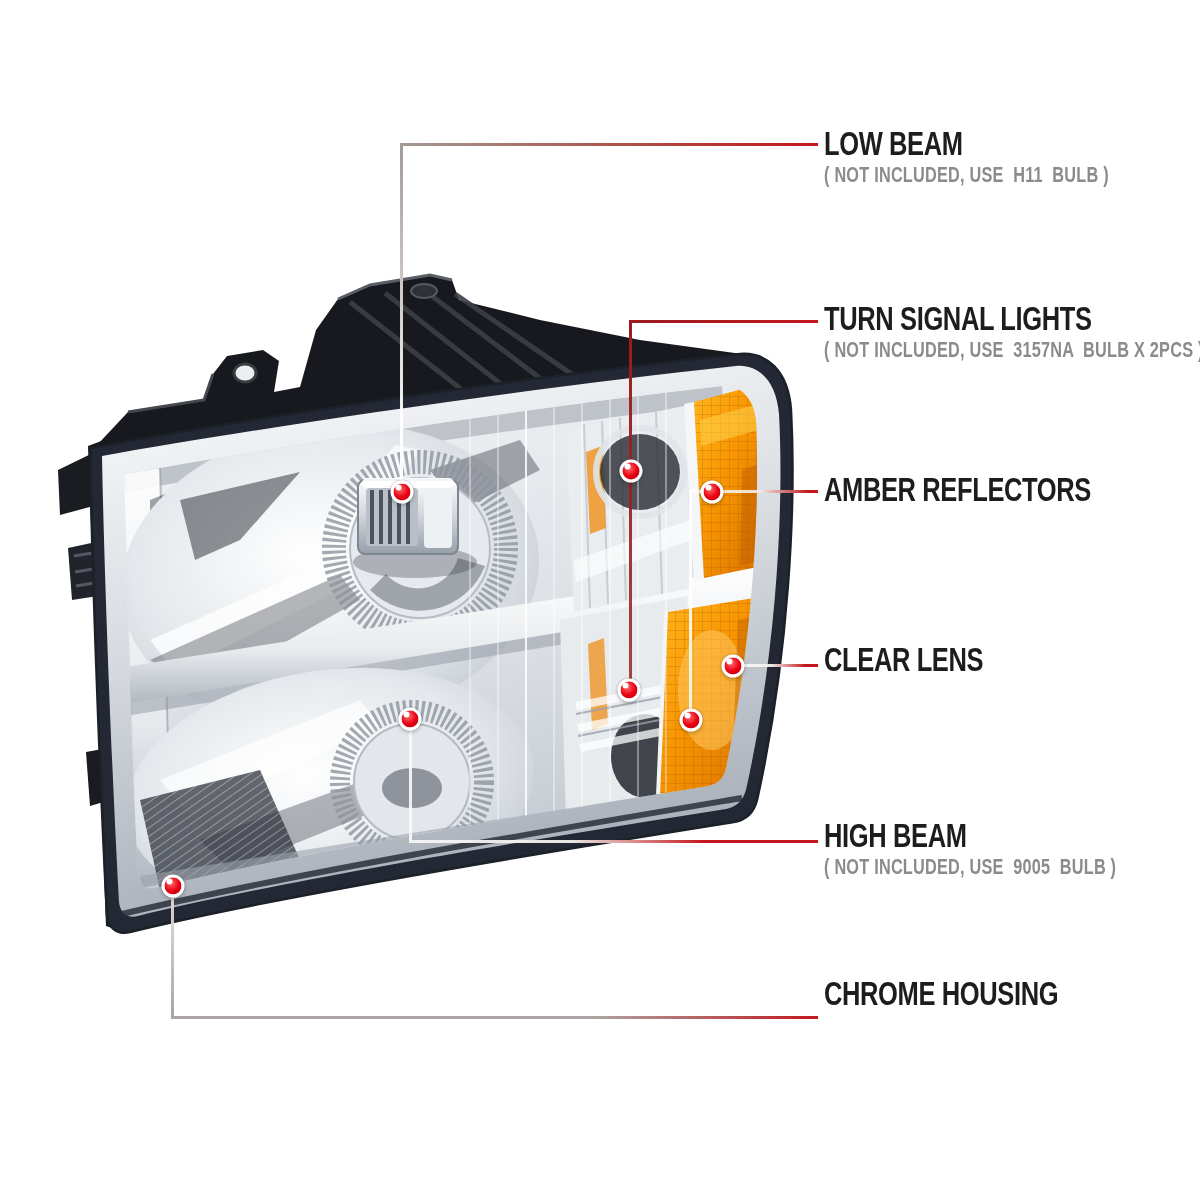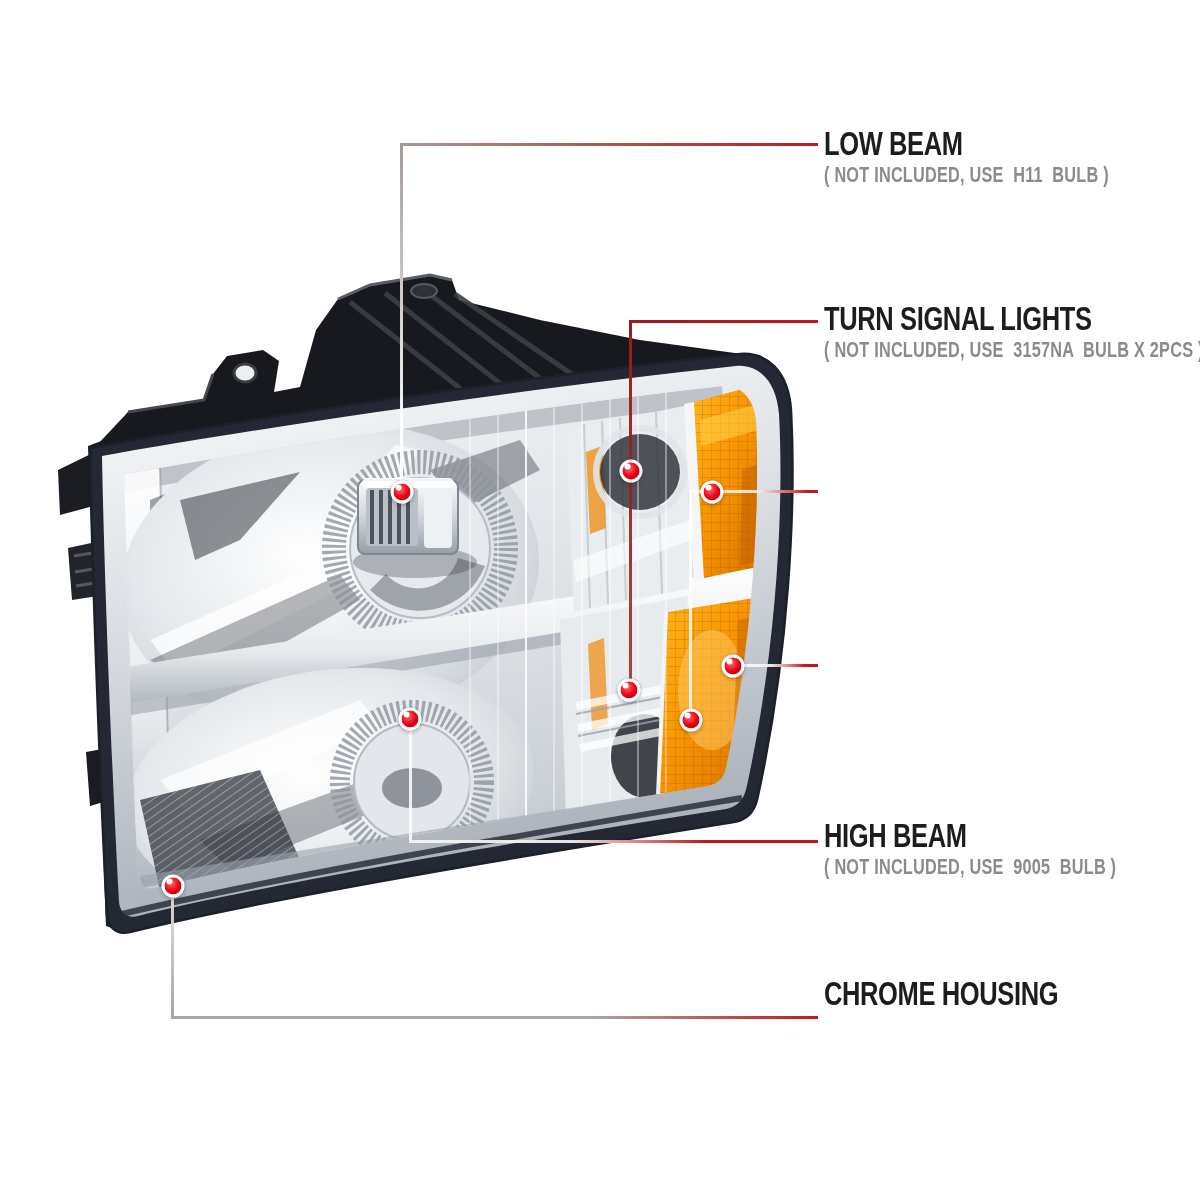--- a/index.html
+++ b/index.html
@@ -244,20 +244,26 @@
   <div class="dot" style="left:173px;top:886px;"></div>
 
   <div class="callout" style="top:126px;">
     <div class="callout-title"><span>LOW BEAM</span></div>
     <div class="callout-sub"><span>( NOT INCLUDED, USE  H11  BULB )</span></div>
   </div>
   <div class="callout" style="top:301px;">
     <div class="callout-title"><span>TURN SIGNAL LIGHTS</span></div>
     <div class="callout-sub"><span>( NOT INCLUDED, USE  3157NA  BULB X 2PCS )</span></div>
   </div>
+  <div class="callout" style="top:472px;">
+    <div class="callout-title"><span>AMBER REFLECTORS</span></div>
+  </div>
+  <div class="callout" style="top:642px;">
+    <div class="callout-title"><span>CLEAR LENS</span></div>
+  </div>
   <div class="callout" style="top:818px;">
     <div class="callout-title"><span>HIGH BEAM</span></div>
     <div class="callout-sub"><span>( NOT INCLUDED, USE  9005  BULB )</span></div>
   </div>
   <div class="callout" style="top:976px;">
     <div class="callout-title"><span>CHROME HOUSING</span></div>
   </div>
 
 </div>
 

